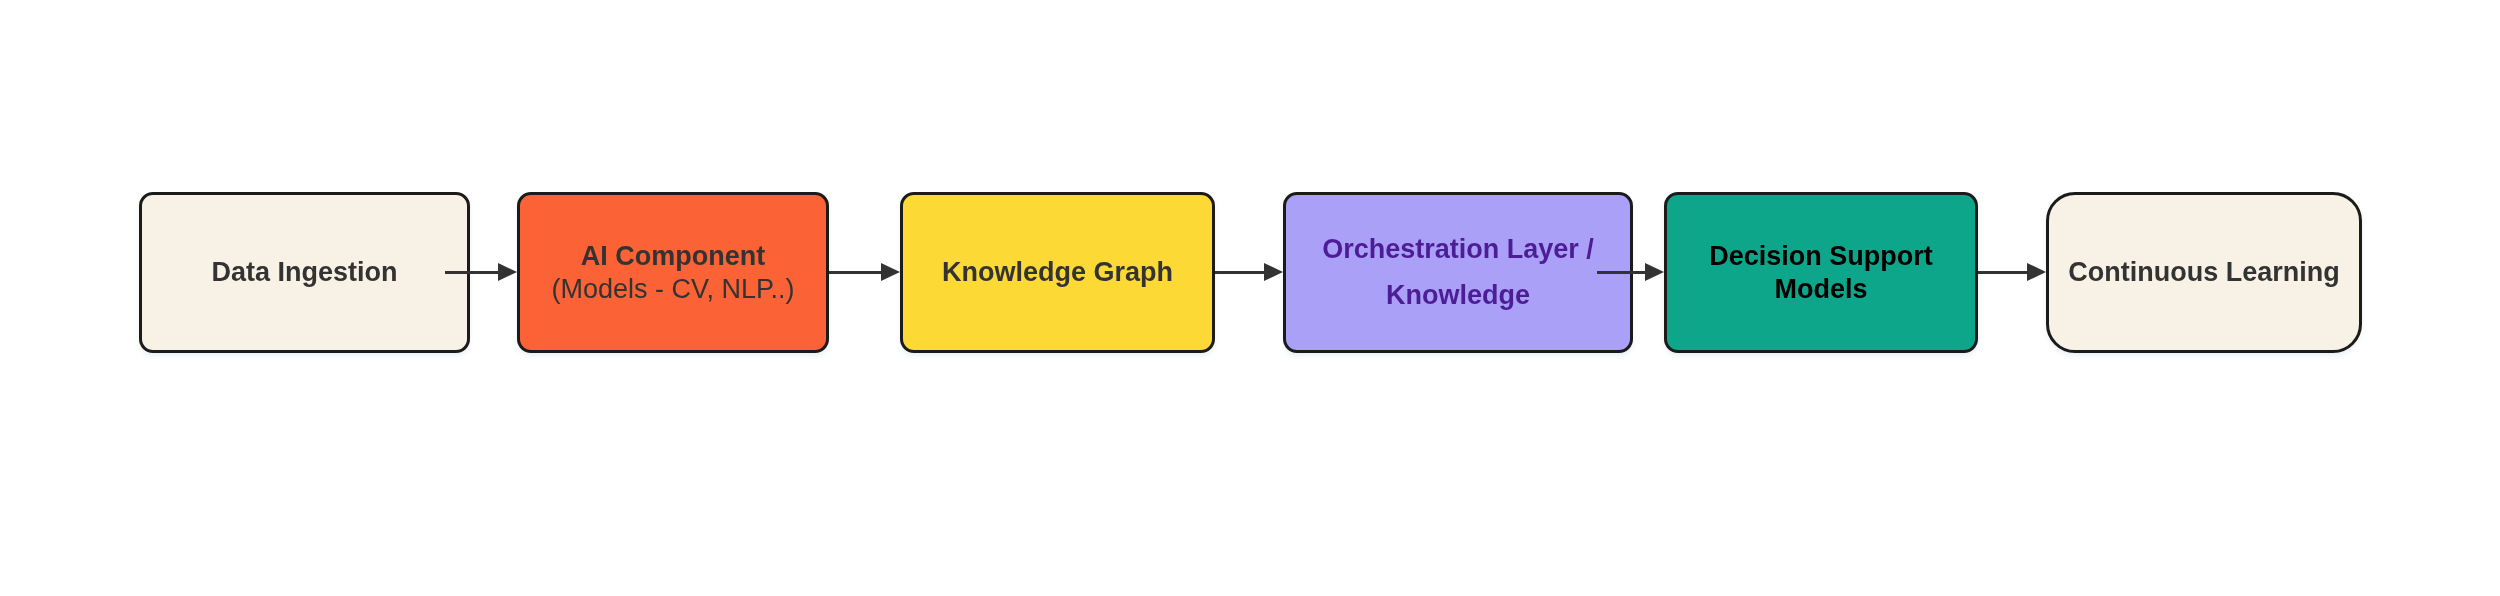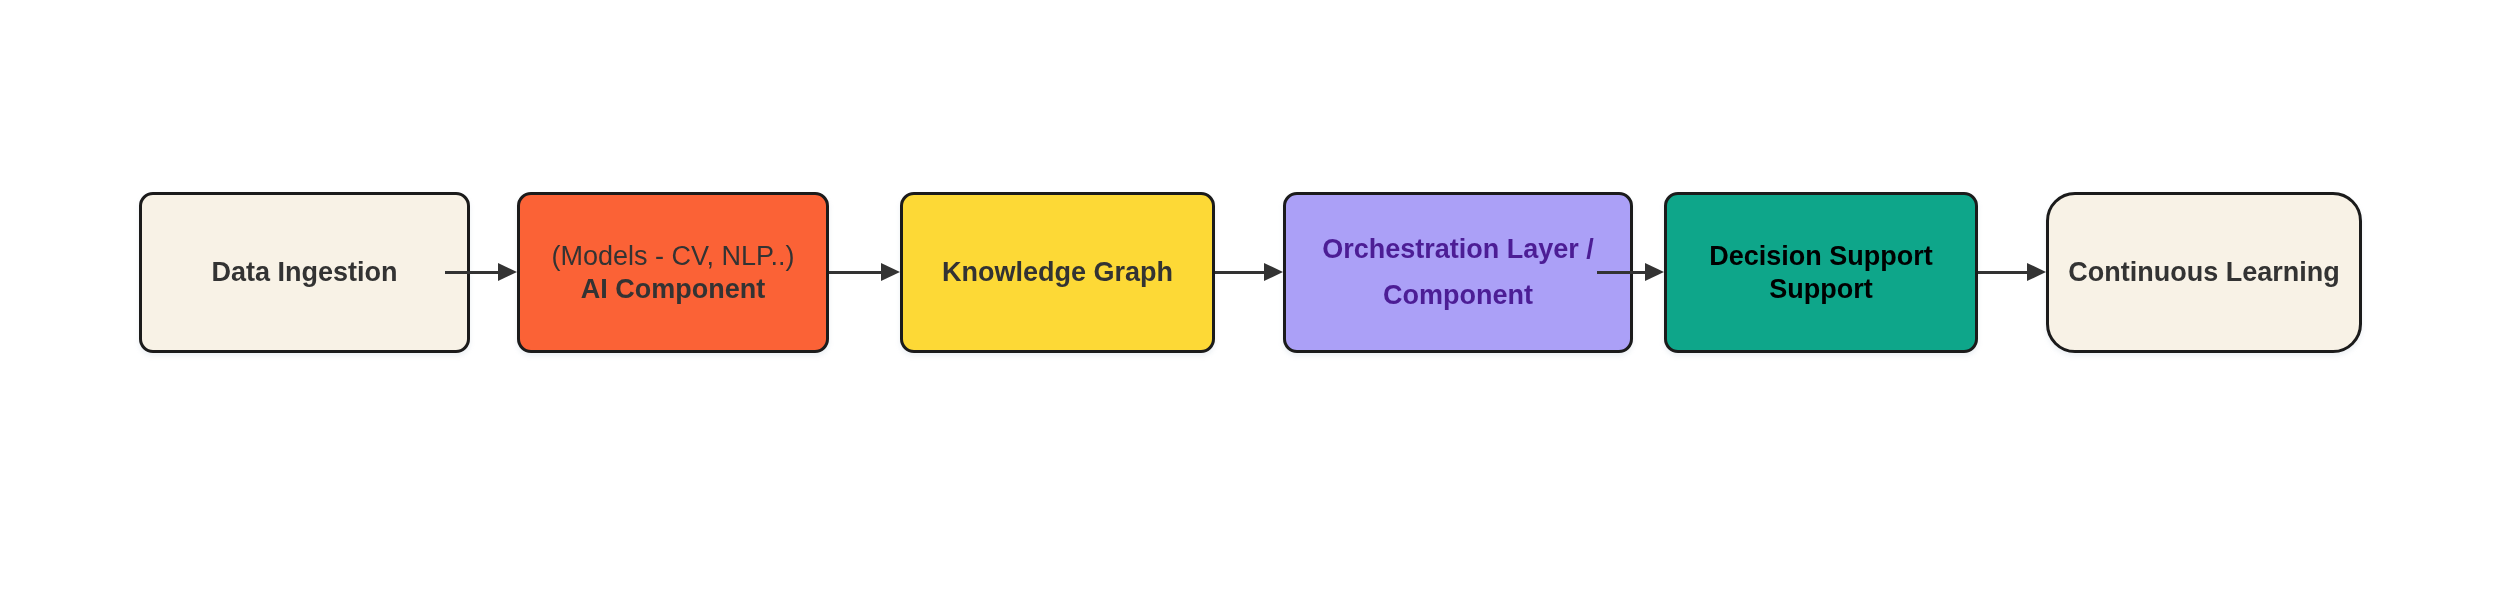--- a/index.html
+++ b/index.html
@@ -62,36 +62,36 @@
 </head>
 <body>
 
 <div class="canvas" style="background: rgb(255, 255, 255);">
 
   <div class="node" style="left: 139px; width: 331px; background: rgb(248, 242, 230); color: rgb(51, 51, 51); border-color: rgb(27, 27, 27);">
     <span class="line">Data Ingestion</span>
   </div>
 
   <div class="node" style="left: 517px; width: 312px; background: rgb(251, 98, 54); color: rgb(51, 51, 51); border-color: rgb(27, 27, 27);">
+    <span class="line">AI Component</span>
     <span class="line regular">(Models - CV, NLP..)</span>
-    <span class="line">AI Component</span>
   </div>
 
   <div class="node" style="left: 900px; width: 315px; background: rgb(253, 217, 54); color: rgb(51, 51, 51); border-color: rgb(27, 27, 27); justify-content: center;">
     <span class="line">Knowledge Graph</span>
   </div>
 
   <div class="node" style="left: 1283px; width: 350px; background: rgb(171, 160, 247); color: #4c1d95; border-color: rgb(27, 27, 27); gap: 13px;">
     <span class="line">Orchestration Layer /</span>
-    <span class="line">Component</span>
+    <span class="line">Knowledge</span>
   </div>
 
   <div class="node" style="left: 1664px; width: 314px; background: rgb(14, 166, 138); color: #000000; border-color: rgb(27, 27, 27);">
     <span class="line">Decision Support</span>
-    <span class="line">Support</span>
+    <span class="line">Models</span>
   </div>
 
   <div class="node" style="left: 2046px; width: 316px; background: rgb(248, 242, 230); color: rgb(51, 51, 51); border-color: rgb(27, 27, 27); border-radius: 29px;">
     <span class="line">Continuous Learning</span>
   </div>
 
   <div class="edge" style="left:445px; width:72px;">
     <div class="shaft" style="background: rgb(51, 51, 51);"></div>
     <div class="head" style="border-left-color: rgb(51, 51, 51);"></div>
   </div>

